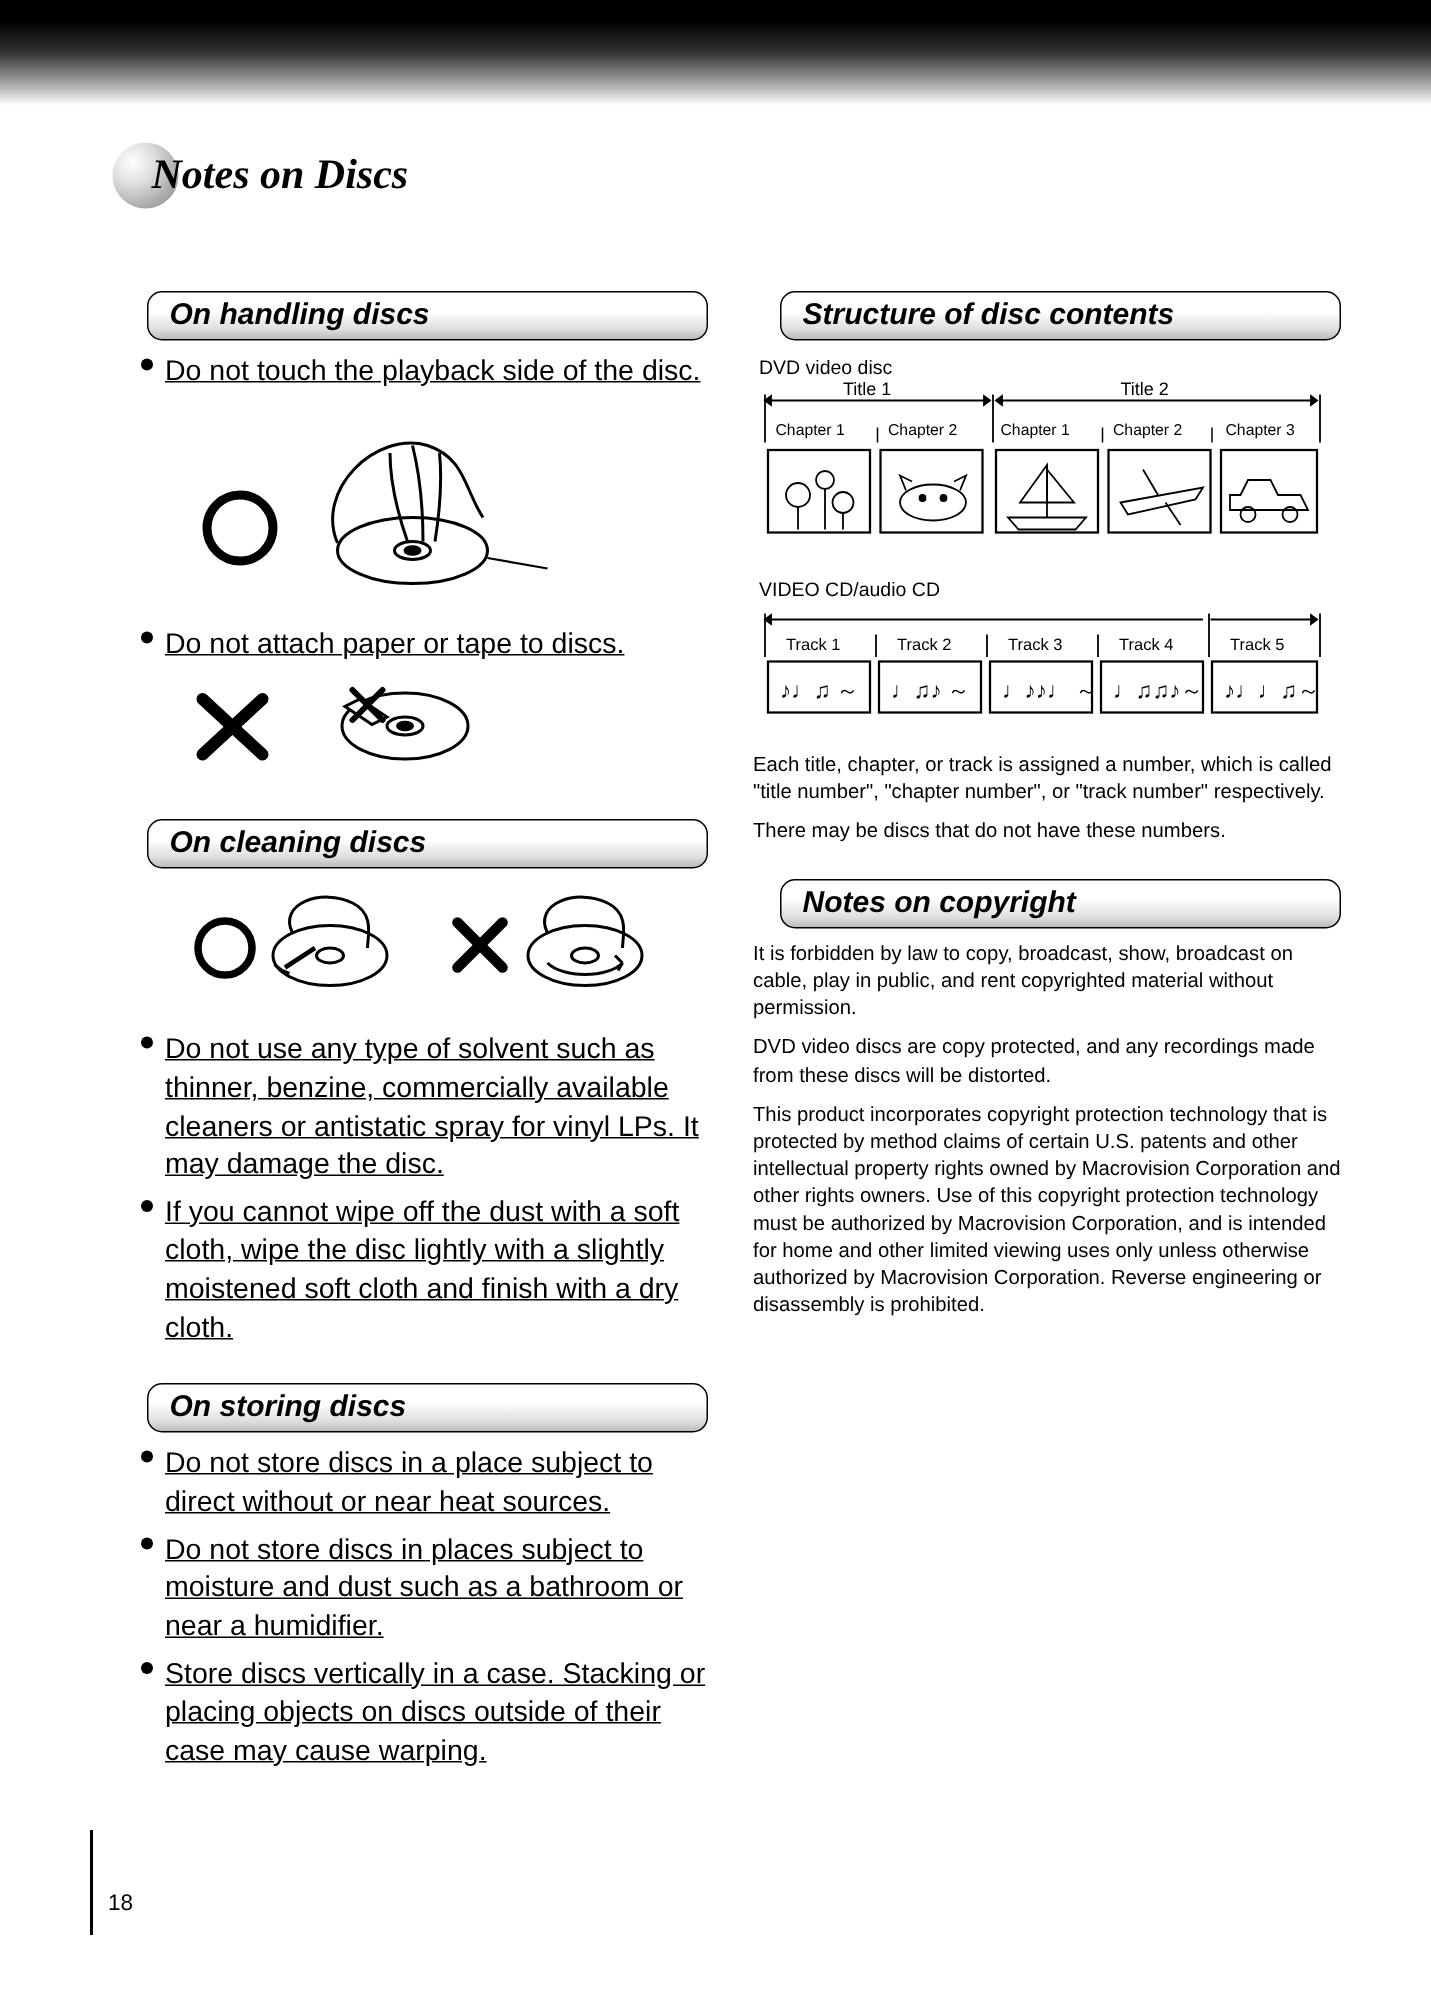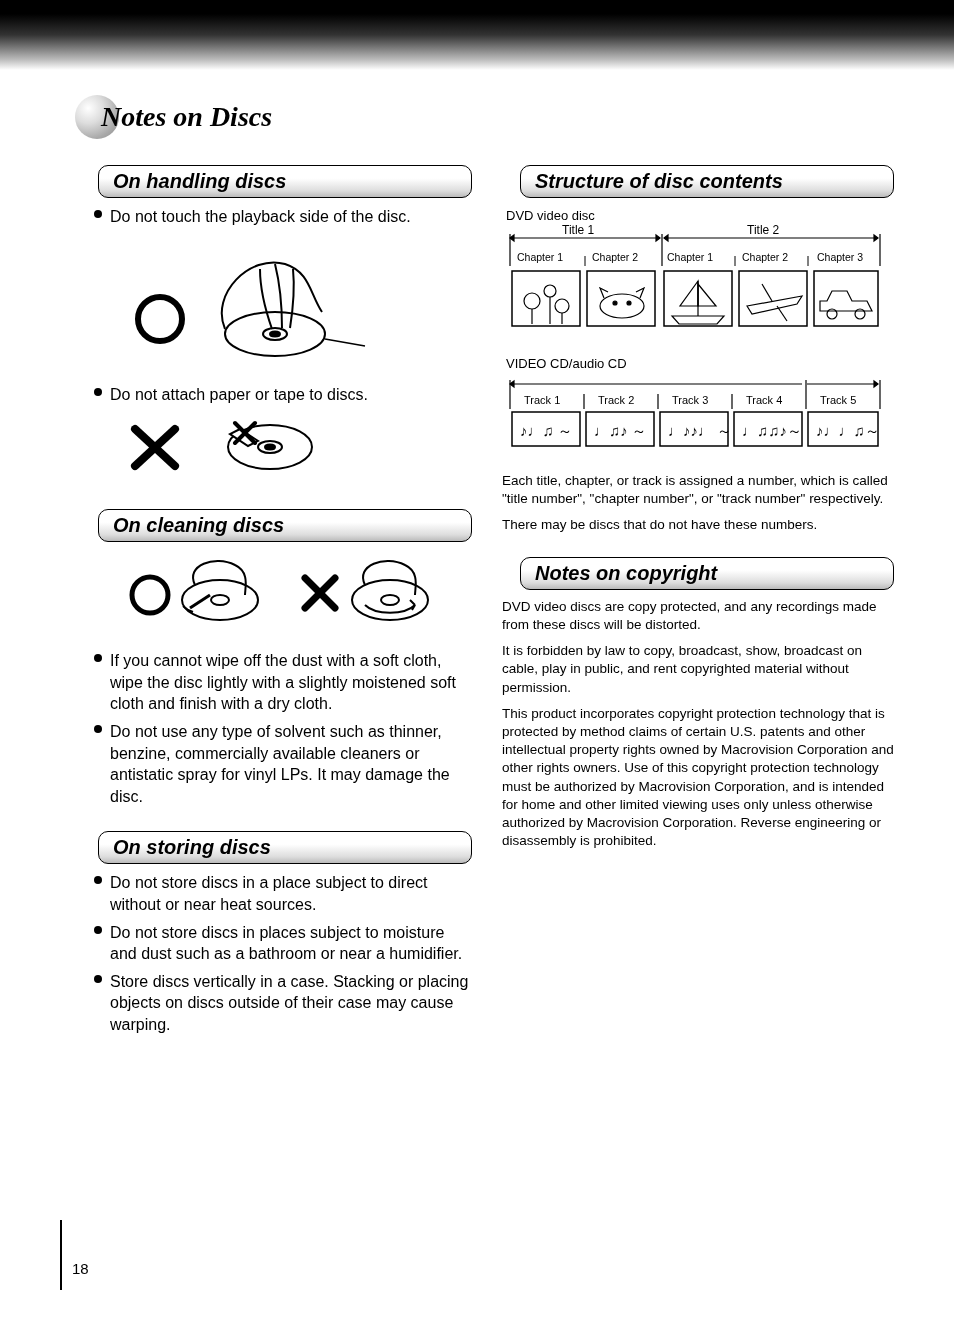--- a/index.html
+++ b/index.html
@@ -1,26 +1,26 @@
 <!DOCTYPE html>
 <html><head>
 <meta charset="utf-8">
 <style>
   * { box-sizing: border-box; margin: 0; padding: 0; }
   body { width: 954px; height: 1332px; background: #fff; font-family: Arial, Helvetica, sans-serif; position: relative; color: #000; }
   .top-gradient { height: 70px; background: linear-gradient(#000 0%, #000 20%, #333 50%, #bbb 85%, #fff 100%); }
   .page { padding: 25px 60px 0 80px; }
-  .title-area { display: flex; align-items: center; margin-bottom: 26px; margin-left: -5px; }
+  .title-area { display: flex; align-items: center; margin-bottom: 55px; margin-left: -5px; }
   .sphere { width: 44px; height: 44px; border-radius: 50%; background: radial-gradient(circle at 30% 30%, #fff 0%, #ddd 35%, #aaa 70%, #888 100%); margin-right: -18px; z-index: 0; flex-shrink: 0; }
   .page-title { font-style: italic; font-weight: bold; font-size: 28px; font-family: "Times New Roman", serif; z-index: 1; }
   .columns { display: flex; gap: 30px; }
   .col { flex: 1; }
   .pill { border: 1.5px solid #000; border-radius: 10px; background: linear-gradient(#fff 0%, #fff 40%, #ddd 80%, #bbb 100%); padding: 4px 14px; font-weight: bold; font-size: 20px; margin-left: 18px; margin-bottom: 8px; font-style: italic; }
   ul.b { list-style: none; padding-left: 0; }
-  ul.b > li { position: relative; padding-left: 30px; font-size: 16px; line-height: 1.35; margin-bottom: 6px; }
+  ul.b > li { position: relative; padding-left: 30px; font-size: 19px; line-height: 1.35; margin-bottom: 6px; text-decoration: underline; }
   ul.b > li::before { content: ""; position: absolute; left: 14px; top: 4px; width: 8px; height: 8px; background: #000; border-radius: 50%; }
   .illus { margin: 6px 0 10px 30px; }
   .illus svg { display: block; }
   .body-p { font-size: 13.5px; line-height: 1.35; margin-bottom: 8px; }
   .diagram-block { margin-top: 4px; margin-bottom: 18px; }
   .diagram-block svg { display: block; }
   .page-num { position: absolute; bottom: 55px; left: 72px; font-size: 15px; }
   .side-rule { position: absolute; left: 60px; bottom: 42px; width: 2px; height: 70px; background: #000; }
 </style>
 </head>
@@ -105,22 +105,22 @@
           <g stroke="#000" stroke-width="2" fill="none">
             <ellipse cx="280" cy="50" rx="38" ry="20"></ellipse>
             <ellipse cx="280" cy="50" rx="9" ry="5"></ellipse>
             <path d="M 255 35 C 245 15, 275 5, 295 15 C 310 22, 305 38, 305 45"></path>
             <path d="M 255 55 A 28 14 0 0 0 305 55" stroke-width="2"></path>
             <path d="M 305 55 L 300 50 M 305 55 L 302 60"></path>
           </g>
         </svg>
       </div>
       <ul class="b">
+        <li>Do not use any type of solvent such as thinner, benzine, commercially available cleaners or antistatic spray for vinyl LPs. It may damage the disc.</li>
         <li>If you cannot wipe off the dust with a soft cloth, wipe the disc lightly with a slightly moistened soft cloth and finish with a dry cloth.</li>
-        <li>Do not use any type of solvent such as thinner, benzine, commercially available cleaners or antistatic spray for vinyl LPs. It may damage the disc.</li>
       </ul>
 
       <div style="height:18px"></div>
       <div class="pill">On storing discs</div>
       <ul class="b">
         <li>Do not store discs in a place subject to direct without or near heat sources.</li>
         <li>Do not store discs in places subject to moisture and dust such as a bathroom or near a humidifier.</li>
         <li>Store discs vertically in a case. Stacking or placing objects on discs outside of their case may cause warping.</li>
       </ul>
 
@@ -232,22 +232,22 @@
             <text x="314" y="82">♪♩♩♫～</text>
           </g>
         </svg>
       </div>
 
       <p class="body-p">Each title, chapter, or track is assigned a number, which is called "title number", "chapter number", or "track number" respectively.</p>
       <p class="body-p">There may be discs that do not have these numbers.</p>
 
       <div style="height:14px"></div>
       <div class="pill">Notes on copyright</div>
+      <p class="body-p">It is forbidden by law to copy, broadcast, show, broadcast on cable, play in public, and rent copyrighted material without permission.</p>
       <p class="body-p">DVD video discs are copy protected, and any recordings made from these discs will be distorted.</p>
-      <p class="body-p">It is forbidden by law to copy, broadcast, show, broadcast on cable, play in public, and rent copyrighted material without permission.</p>
       <p class="body-p">This product incorporates copyright protection technology that is protected by method claims of certain U.S. patents and other intellectual property rights owned by Macrovision Corporation and other rights owners. Use of this copyright protection technology must be authorized by Macrovision Corporation, and is intended for home and other limited viewing uses only unless otherwise authorized by Macrovision Corporation. Reverse engineering or disassembly is prohibited.</p>
 
     </div>
   </div>
 </div>
 
 <div class="side-rule"></div>
 <div class="page-num">18</div>
 
 </body></html>

